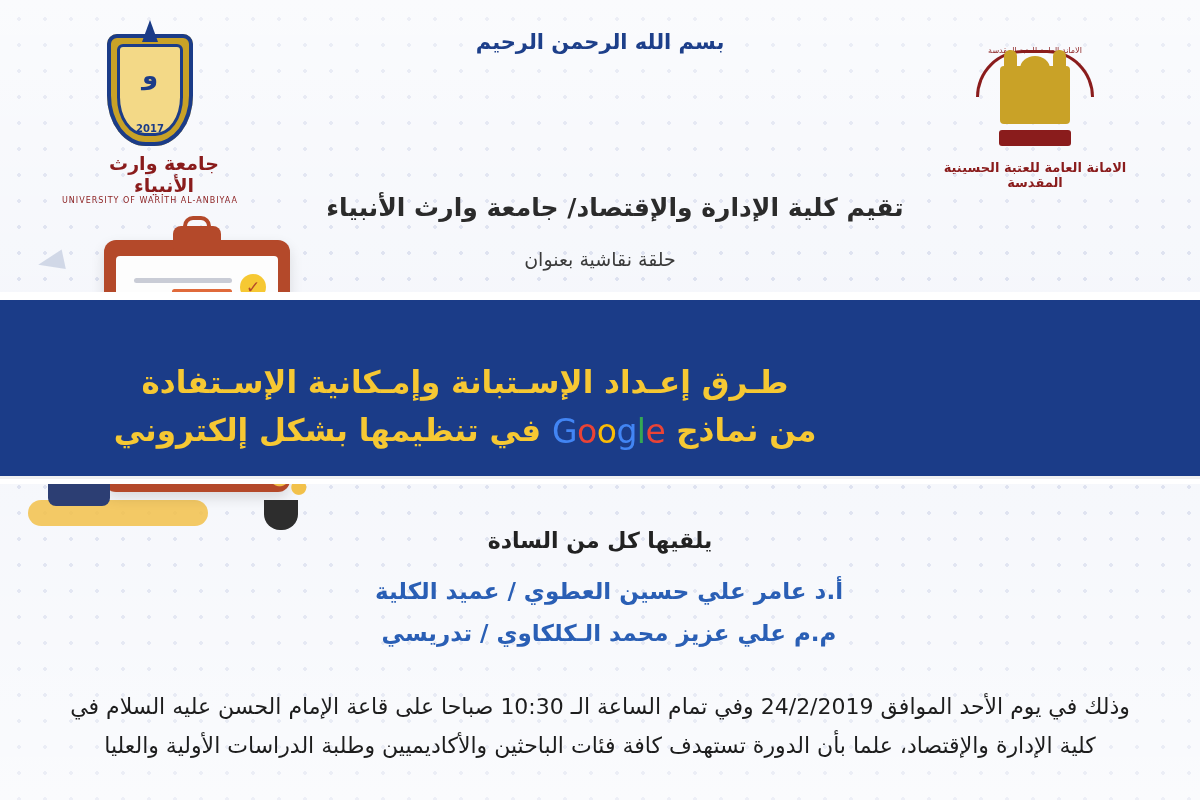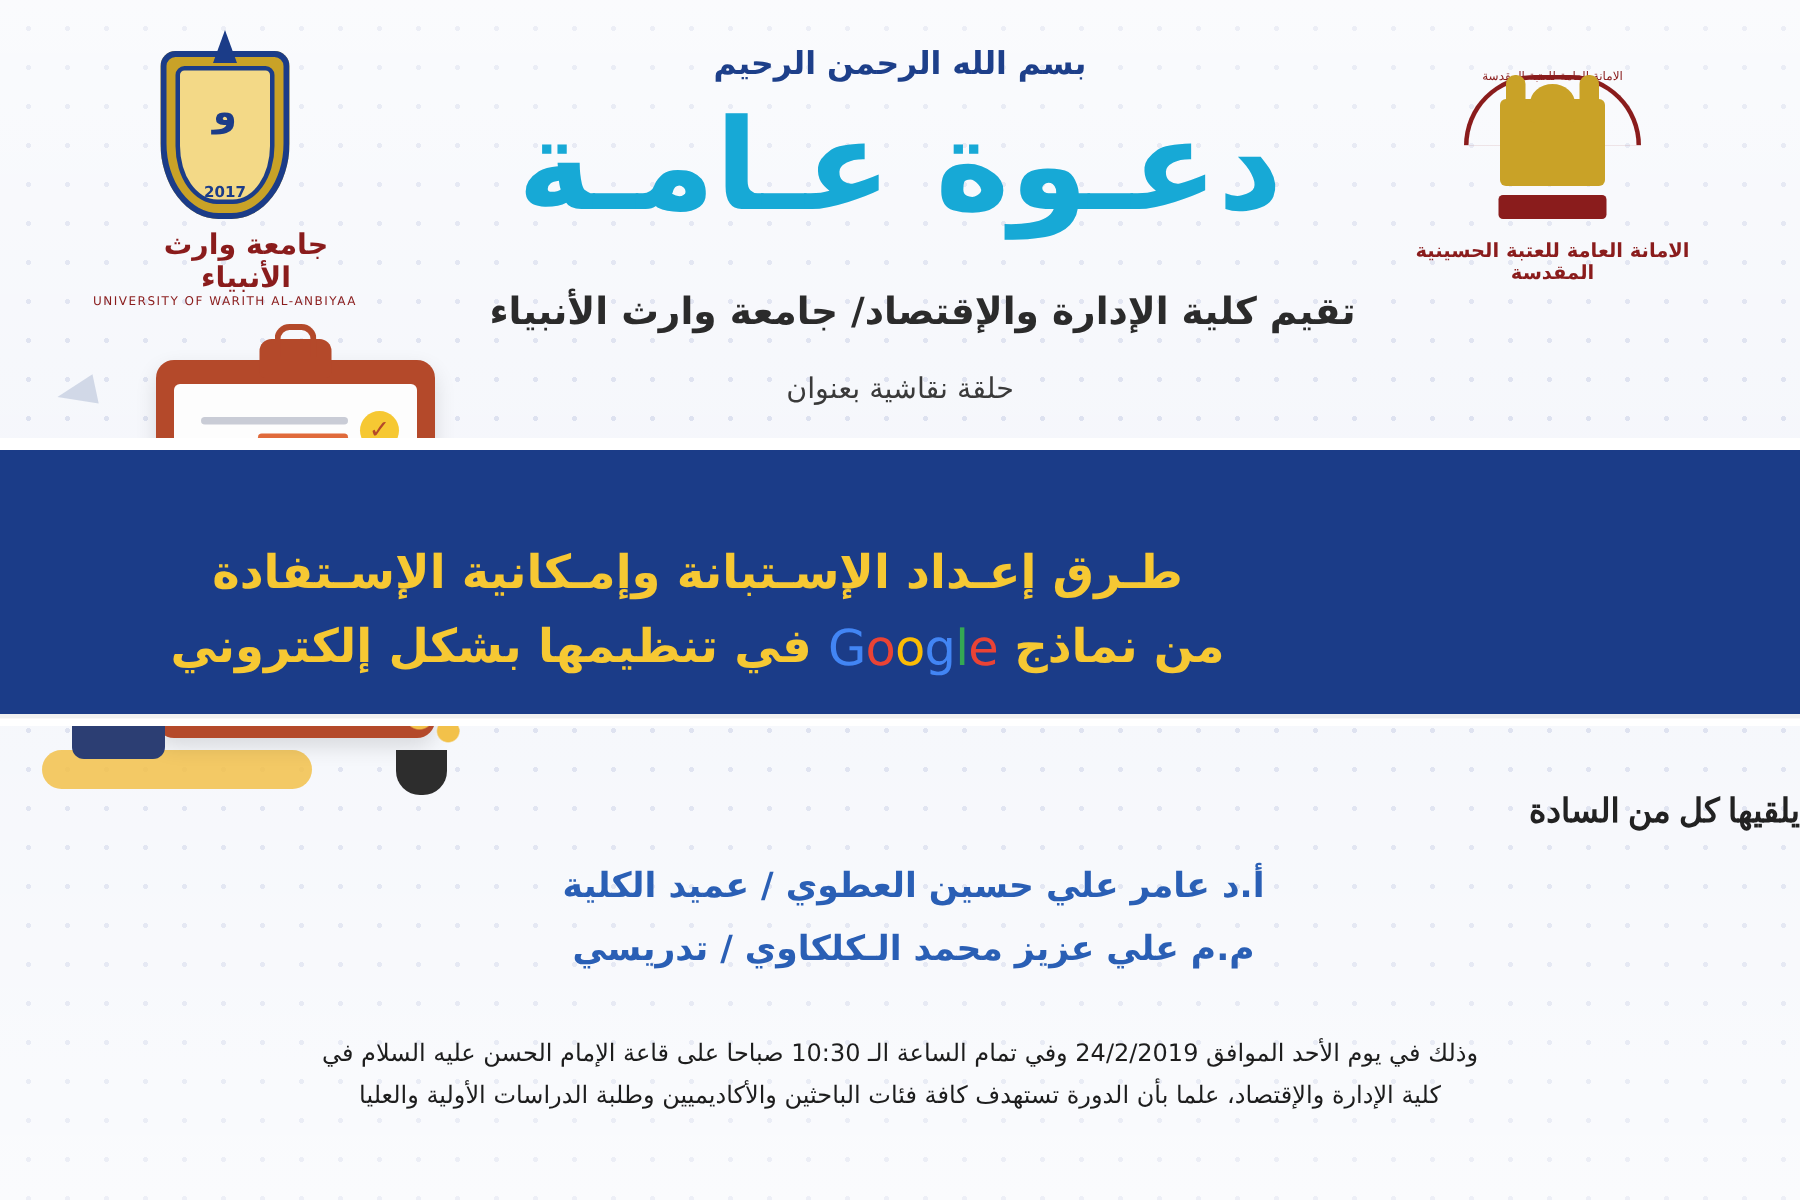--- a/index.html
+++ b/index.html
@@ -454,61 +454,59 @@
     background: #f2c14a;
     border-radius: 14px;
     opacity: .85;
   }
 
   
   .speakers-label {
     position: absolute;
     top: 528px;
     left: 0; right: 0;
-    text-align: right;
+    text-align: center;
     font-size: 22px;
     font-weight: bold;
     color: #222;
-    font-family: Liberation Serif, serif;
   }
   .speaker {
     position: absolute;
     left: 0; right: 0;
     text-align: center;
     font-size: 23px;
     font-weight: bold;
     color: #2a5fb5;
     padding-left: 18px;
   }
   .speaker-1 { top: 578px; }
   .speaker-2 { top: 620px; }
 
   
   .footer {
     position: absolute;
     top: 688px;
     left: 70px;
     right: 70px;
     text-align: center;
-    font-size: 16px;
+    font-size: 22px;
     line-height: 1.75;
     color: #1d1d1d;
     direction: rtl;
   }
   .footer-line { display: block; }
 </style>
 </head>
 <body>
 
 <div class="poster">
   <div class="dots"></div>
   <div class="wash"></div>
 
   <div class="basmala">بسم الله الرحمن الرحيم</div>
-  <div class="calligraphy">دعـوة عـامـة</div>
   <div class="subtitle-1">تقيم كلية الإدارة والإقتصاد/ جامعة وارث الأنبياء</div>
   <div class="subtitle-2">حلقة نقاشية بعنوان</div>
 
   <div class="logo-left">
     <div class="crest">
       <div class="crest-top-text">الامانة العامة للعتبة المقدسة</div>
       <div class="arc"></div>
       <div class="shrine"></div>
       <div class="dome"></div>
       <div class="band"></div>

